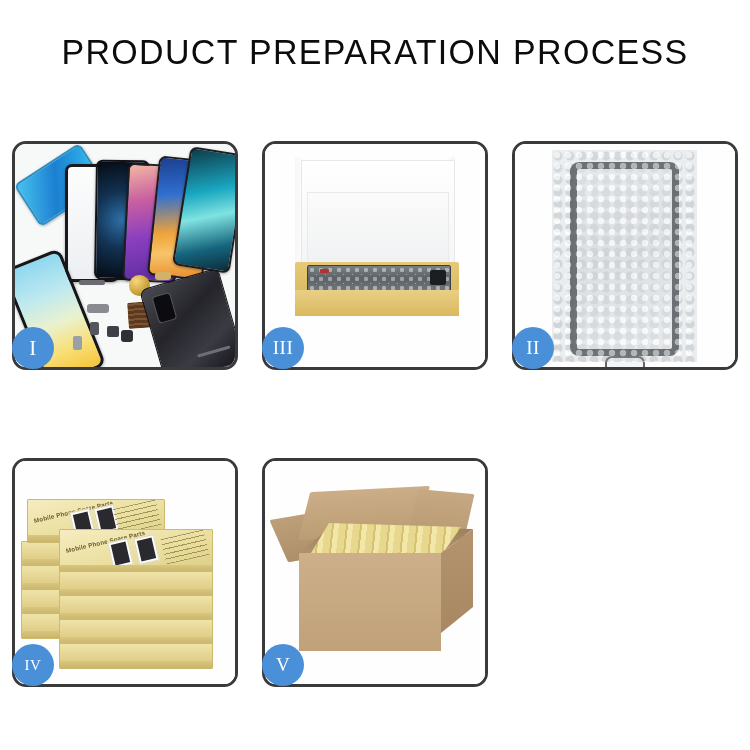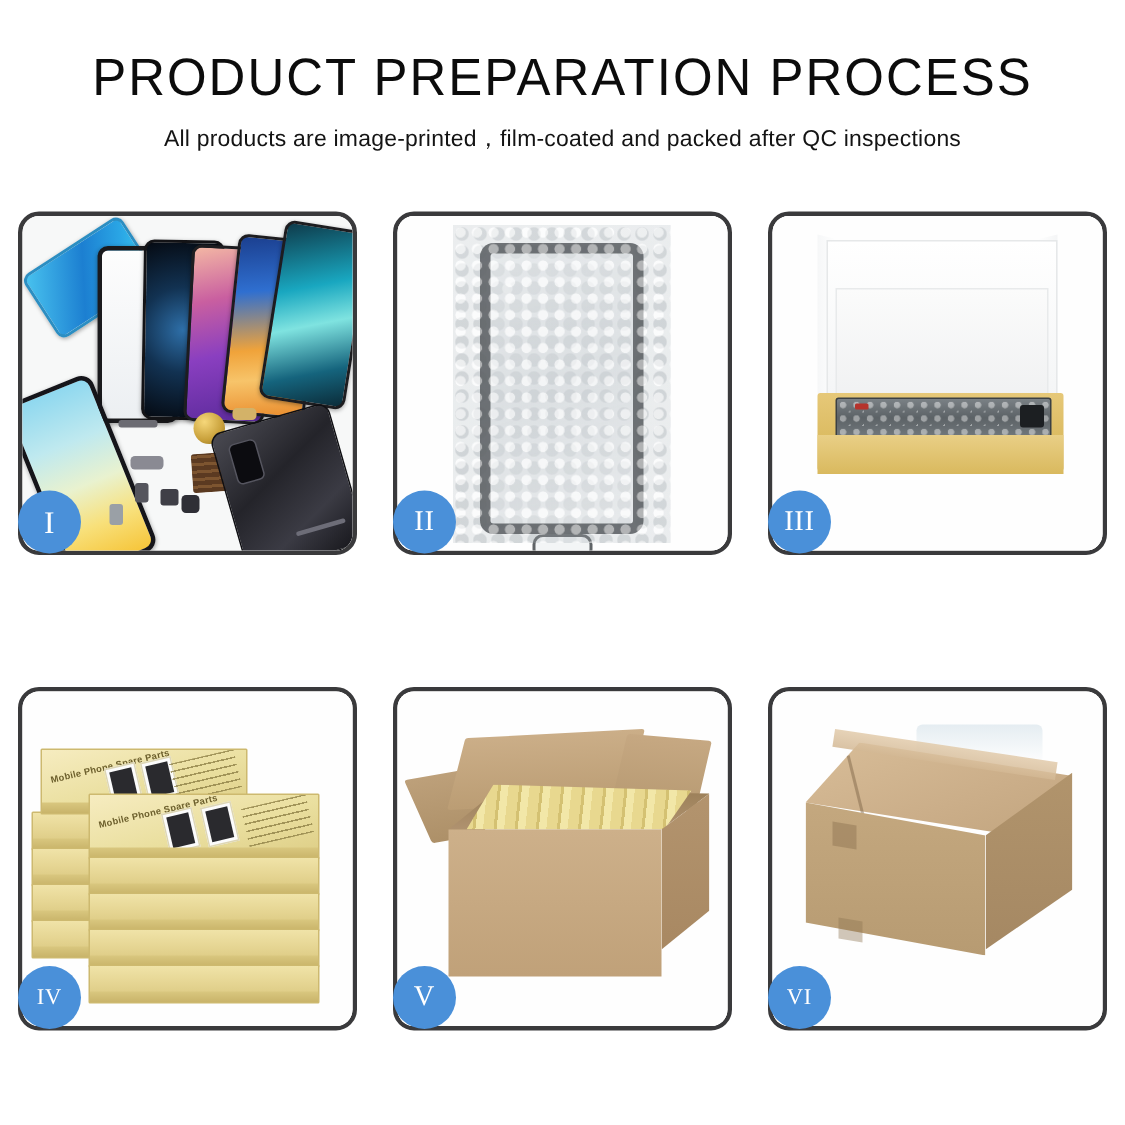--- a/index.html
+++ b/index.html
@@ -391,21 +391,20 @@
   }
   .p6 .tab1 { position:absolute; left:40px; top:88px; width:16px; height:16px; background:rgba(140,114,80,.45); transform: skewY(9deg);}
   .p6 .tab2 { position:absolute; left:44px; top:152px; width:16px; height:14px; background:rgba(140,114,80,.40); transform: skewY(9deg);}
   .p6 .glow { position:absolute; left:96px; top:22px; width:84px; height:26px; background: linear-gradient(180deg, rgba(226,235,240,.9), rgba(255,255,255,0)); border-radius: 4px;}
 </style>
 </head>
 <body>
 
 <div class="header">
   <div class="title">PRODUCT PREPARATION PROCESS</div>
-  <div class="subtitle">All products are image-printed，film-coated and packed after QC inspections</div>
 </div>
 
 <div class="grid">
 
   <div class="panel">
     <div class="panel-inner p1">
       <div class="ph lightblue"></div>
       <div class="ph white"></div>
       <div class="ph dark"></div>
       <div class="ph purple"></div>
@@ -424,50 +423,50 @@
       <div class="part" style="left:58px;top:192px;width:9px;height:14px;background:#9aa0a6;border-radius:2px;"></div>
       <div class="backcover">
         <div class="cam"></div>
         <div class="bc-line"></div>
       </div>
     </div>
     <div class="badge n1">I</div>
   </div>
 
   <div class="panel">
-    <div class="panel-inner p2">
-      <div class="bg"></div>
-      <div class="wrapblk">
-        <div class="screen">
-          <div class="home"></div>
-        </div>
-        <div class="bubbles"></div>
-      </div>
-    </div>
-    <div class="badge">II</div>
-  </div>
-
-  <div class="panel">
     <div class="panel-inner p3">
       <div class="bg"></div>
       <div class="flap-l"></div>
       <div class="flap-r"></div>
       <div class="lid-back"></div>
       <div class="foam"></div>
       <div class="tray"></div>
       <div class="lcd">
         <div class="dot"></div>
         <div class="conn"></div>
       </div>
       <div class="tray-front"></div>
     </div>
     <div class="badge">III</div>
   </div>
 
   <div class="panel">
+    <div class="panel-inner p2">
+      <div class="bg"></div>
+      <div class="wrapblk">
+        <div class="screen">
+          <div class="home"></div>
+        </div>
+        <div class="bubbles"></div>
+      </div>
+    </div>
+    <div class="badge">II</div>
+  </div>
+
+  <div class="panel">
     <div class="panel-inner p4">
       <div class="bg"></div>
       <div class="stack">
 
         <div class="sbox" style="left:0px; top:62px;  width:118px;">
             <div class="edge"></div>
           </div>
         <div class="sbox" style="left:0px; top:86px;  width:118px;">
             <div class="edge"></div>
           </div>
@@ -529,28 +528,14 @@
       <div class="flap-back"></div>
       <div class="flap-right"></div>
       <div class="opening"></div>
       <div class="contents"></div>
       <div class="rightface"></div>
       <div class="body"></div>
     </div>
     <div class="badge">V</div>
   </div>
 
-  <div class="panel">
-    <div class="panel-inner p6">
-      <div class="bg"></div>
-      <div class="glow"></div>
-      <div class="top"></div>
-      <div class="tape"></div>
-      <div class="seam"></div>
-      <div class="sideface"></div>
-      <div class="frontface"></div>
-      <div class="tab1"></div>
-      <div class="tab2"></div>
-    </div>
-    <div class="badge n6">VI</div>
-  </div>
 
 </div>
 
 </body></html>

